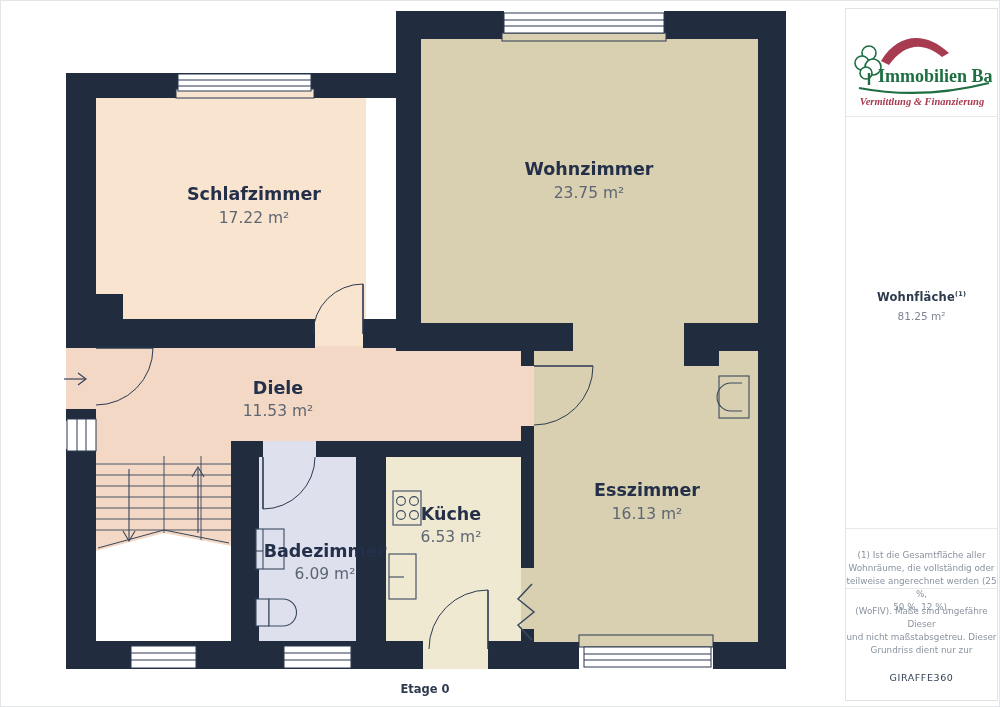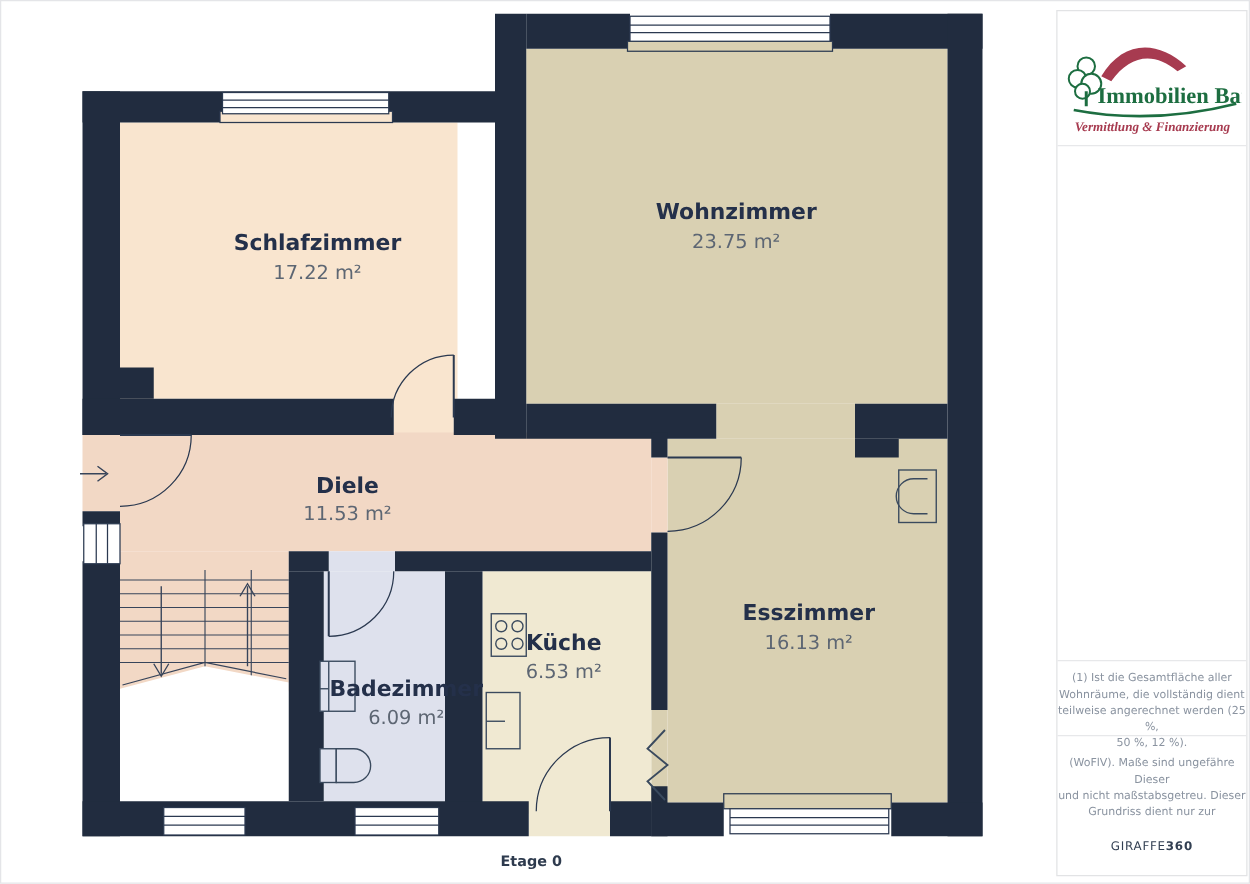--- a/index.html
+++ b/index.html
@@ -18,28 +18,28 @@
     background:#fff;border:1px solid #e2e3e5;box-sizing:border-box;
   }
   .logo-section{position:absolute;top:0;left:0;right:0;height:107px;
     border-bottom:1px solid #e7e8ea;display:flex;align-items:center;justify-content:center;}
   .living-area{position:absolute;top:281px;left:0;right:0;text-align:center;color:#2b3a4c;}
   .living-area .la-label{font-size:11.5px;font-weight:bold;letter-spacing:.2px;}
   .living-area sup{font-size:6.5px;}
   .living-area .la-value{font-size:10.5px;color:#7b8591;margin-top:6px;}
   .footnote{position:absolute;top:519px;left:0;right:0;height:61px;
     border-top:1px solid #e7e8ea;border-bottom:1px solid #e7e8ea;
-    box-sizing:border-box;padding-top:8px;text-align:center;
+    box-sizing:border-box;padding-top:20px;text-align:center;
     font-size:8.8px;line-height:13px;color:#8a93a0;}
   .disclaimer{position:absolute;top:580px;left:0;right:0;bottom:0;
     box-sizing:border-box;padding-top:16px;text-align:center;
     font-size:8.8px;line-height:13px;color:#8a93a0;}
   .brand{position:absolute;bottom:16px;left:0;right:0;text-align:center;
     font-size:9.5px;letter-spacing:.6px;color:#323f52;}
-  .brand b{font-weight:bold;}
+  .brand b{font-weight:normal;}
   .logo-title{font-family:"Liberation Serif","DejaVu Serif",serif;}
 </style>
 </head>
 <body>
 
 <svg class="plan" viewBox="0 0 843 707">
 
   <g>
     <rect x="95" y="97" width="270" height="221" fill="#f9e5cf"></rect>
     <rect x="314" y="290" width="48" height="57" fill="#f9e5cf"></rect>
@@ -228,24 +228,30 @@
         <circle cx="15" cy="58" r="6"></circle>
         <line x1="18" y1="58" x2="18" y2="70" stroke-width="2.4"></line>
       </g>
       <path d="M30,46 C47,18 74,16 98,38 L91,42 C72,26 53,29 38,50 Z" fill="#a73b50"></path>
       <text class="logo-title" x="27" y="67" font-size="18" font-weight="bold" fill="#1d6e41">Immobilien Bart</text>
       <path d="M8,73 Q71,85 138,68" stroke="#1d6e41" stroke-width="2.2" fill="none"></path>
       <text class="logo-title" x="71" y="90" font-size="10.5" font-weight="bold" font-style="italic" fill="#a73b50" text-anchor="middle">Vermittlung &amp; Finanzierung</text>
     </svg>
   </div>
 
+  <div class="living-area">
+    <div class="la-label">
+      <span>Wohnfläche</span><sup>(1)</sup>
+    </div>
+    <div class="la-value">81.25 m²</div>
+  </div>
 
   <div class="footnote">
     <div>(1) Ist die Gesamtfläche aller</div>
-    <div>Wohnräume, die vollständig dient</div>
+    <div>Wohnräume, die vollständig oder</div>
     <div>teilweise angerechnet werden (25 %,</div>
     <div>50 %, 12 %).</div>
   </div>
 
   <div class="disclaimer">
     <div>(WoFlV). Maße sind ungefähre Dieser</div>
     <div>und nicht maßstabsgetreu. Dieser</div>
     <div>Grundriss dient nur zur</div>
 
     <div class="brand"><span>GIRAFFE</span><b>360</b></div>

